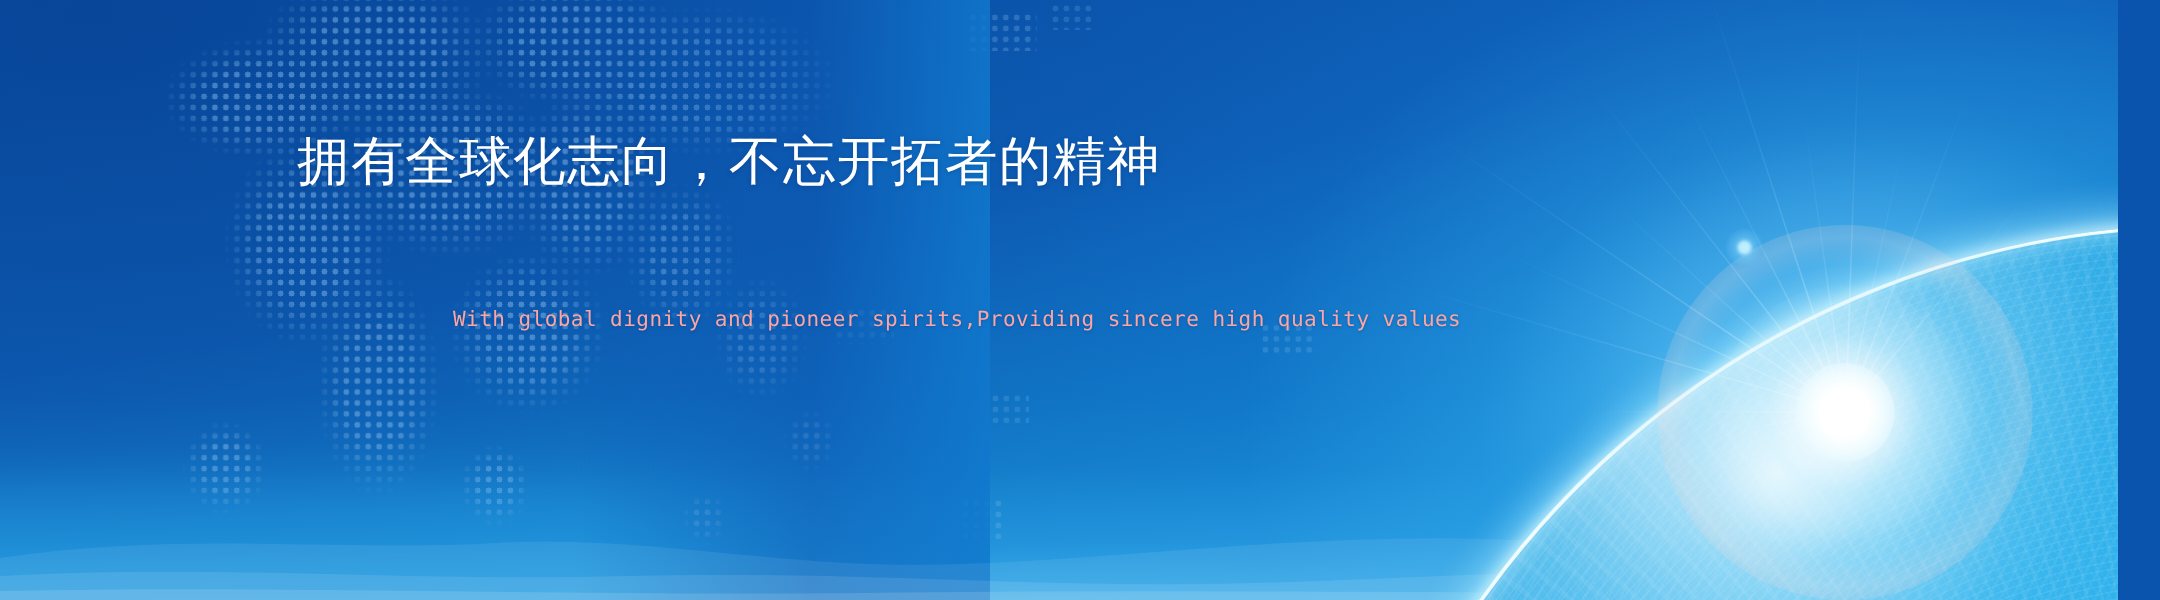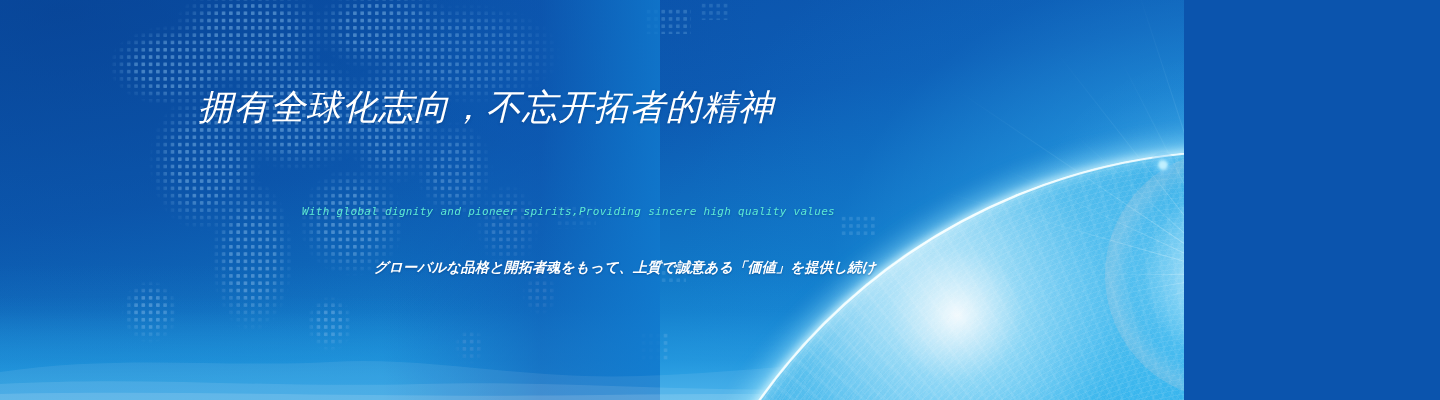--- a/index.html
+++ b/index.html
@@ -2,26 +2,25 @@
 <html><head>
 <meta charset="utf-8">
 <style>
   html, body {
     margin: 0;
     padding: 0;
     background: #0b54ad;
   }
   .banner {
     position: relative;
-    width: 1184px;
+    width: 1412px;
     height: 400px;
     overflow: hidden;
     font-family: "Liberation Sans", sans-serif;
     background: #0b54ad;
-    font-style: italic;
   }
 
   
   .sky-base {
     position: absolute;
     inset: 0;
     background:
       linear-gradient(170deg, #0a4fa8 0%, #0d5cb4 38%, #1179c8 66%, #1a93dd 86%, #22a0e6 100%);
   }
   .sky-right-glow {
@@ -263,24 +262,24 @@
     letter-spacing: 1px;
     white-space: nowrap;
     text-shadow: 0 1px 3px rgba(4,50,110,0.35);
   }
   .headline-1 { left: 198px; top: 90px; }
   .headline-2 { left: 362px; top: 135px; }
 
   .subtitle-en {
     position: absolute;
     left: 302px; top: 205px;
-    color: #5eead4;
+    color: #fca5a5;
     font-family: "DejaVu Sans Mono", "Liberation Mono", monospace;
     font-weight: 400;
-    font-size: 11px;
+    font-size: 14px;
     letter-spacing: 0.3px;
     white-space: nowrap;
     text-shadow: 0 1px 2px rgba(4,50,110,0.35);
   }
   .subtitle-jp {
     position: absolute;
     left: 374px; top: 259px;
     color: #ffffff;
     font-family: "DejaVu Sans", "Liberation Sans", sans-serif;
     font-weight: 700;
@@ -350,16 +349,15 @@
     <span class="halo-mid"></span>
     <span class="halo-core"></span>
   </div>
 
   <div class="lens-dot"></div>
   <div class="lens-dot-inner"></div>
 
   <div class="copy">
     <div class="headline headline-1">拥有全球化志向，不忘开拓者的精神</div>
     <div class="subtitle-en">With global dignity and pioneer spirits,Providing sincere high quality values</div>
-    <div class="subtitle-jp">グローバルな品格と開拓者魂をもって、上質で誠意ある「価値」を提供し続け</div>
   </div>
 
 </div>
 
 </body></html>

